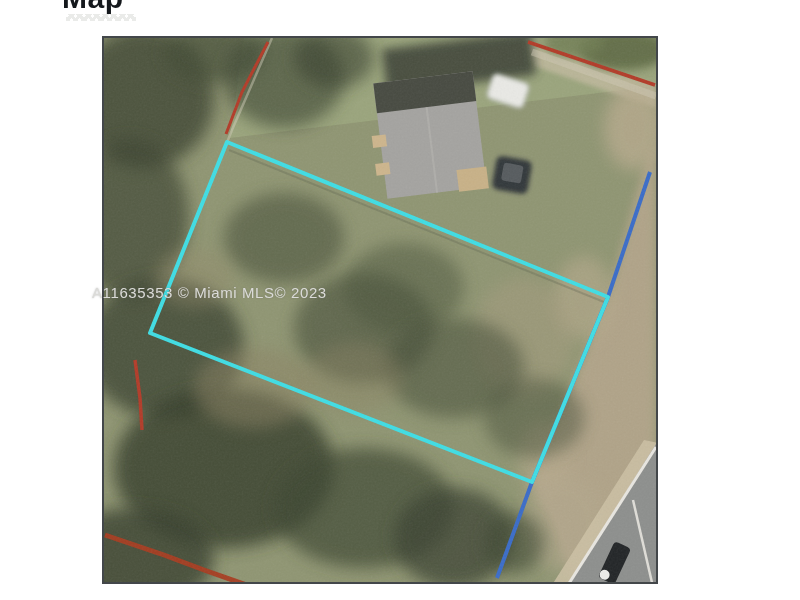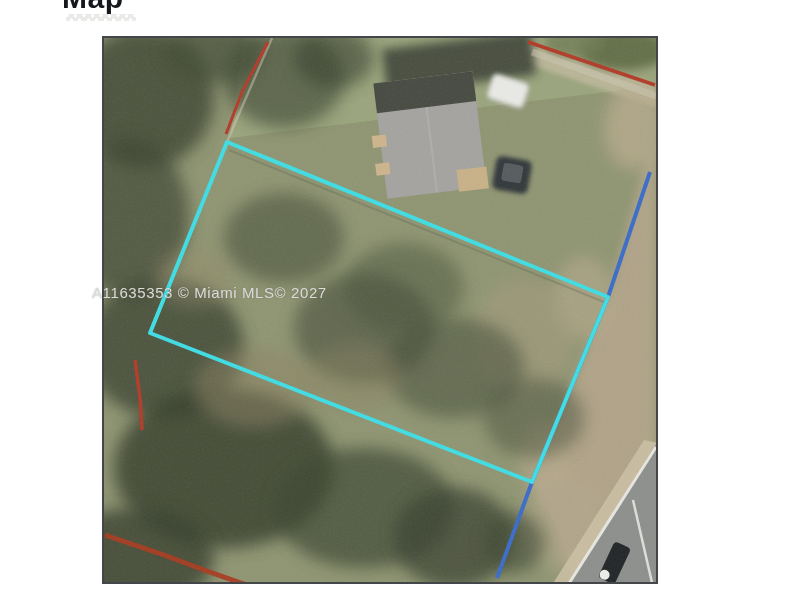--- a/index.html
+++ b/index.html
@@ -137,13 +137,13 @@
     </g>
 
     <polyline points="546,134 504,259 428,444 393,540" fill="none" stroke="#3a6cc8" stroke-width="4" stroke-linejoin="round"></polyline>
 
     <polygon points="123,104 504,259 428,444 46,295" fill="none" stroke="#3fdde4" stroke-width="4" stroke-linejoin="round"></polygon>
 
     <rect x="0" y="0" width="552" height="544" filter="url(#grain)" opacity="0.16"></rect>
   </svg>
 </div>
 
-<div class="mls-watermark">A11635353 © Miami MLS© 2027</div>
+<div class="mls-watermark">A11635353 © Miami MLS© 2023</div>
 
 </body></html>

